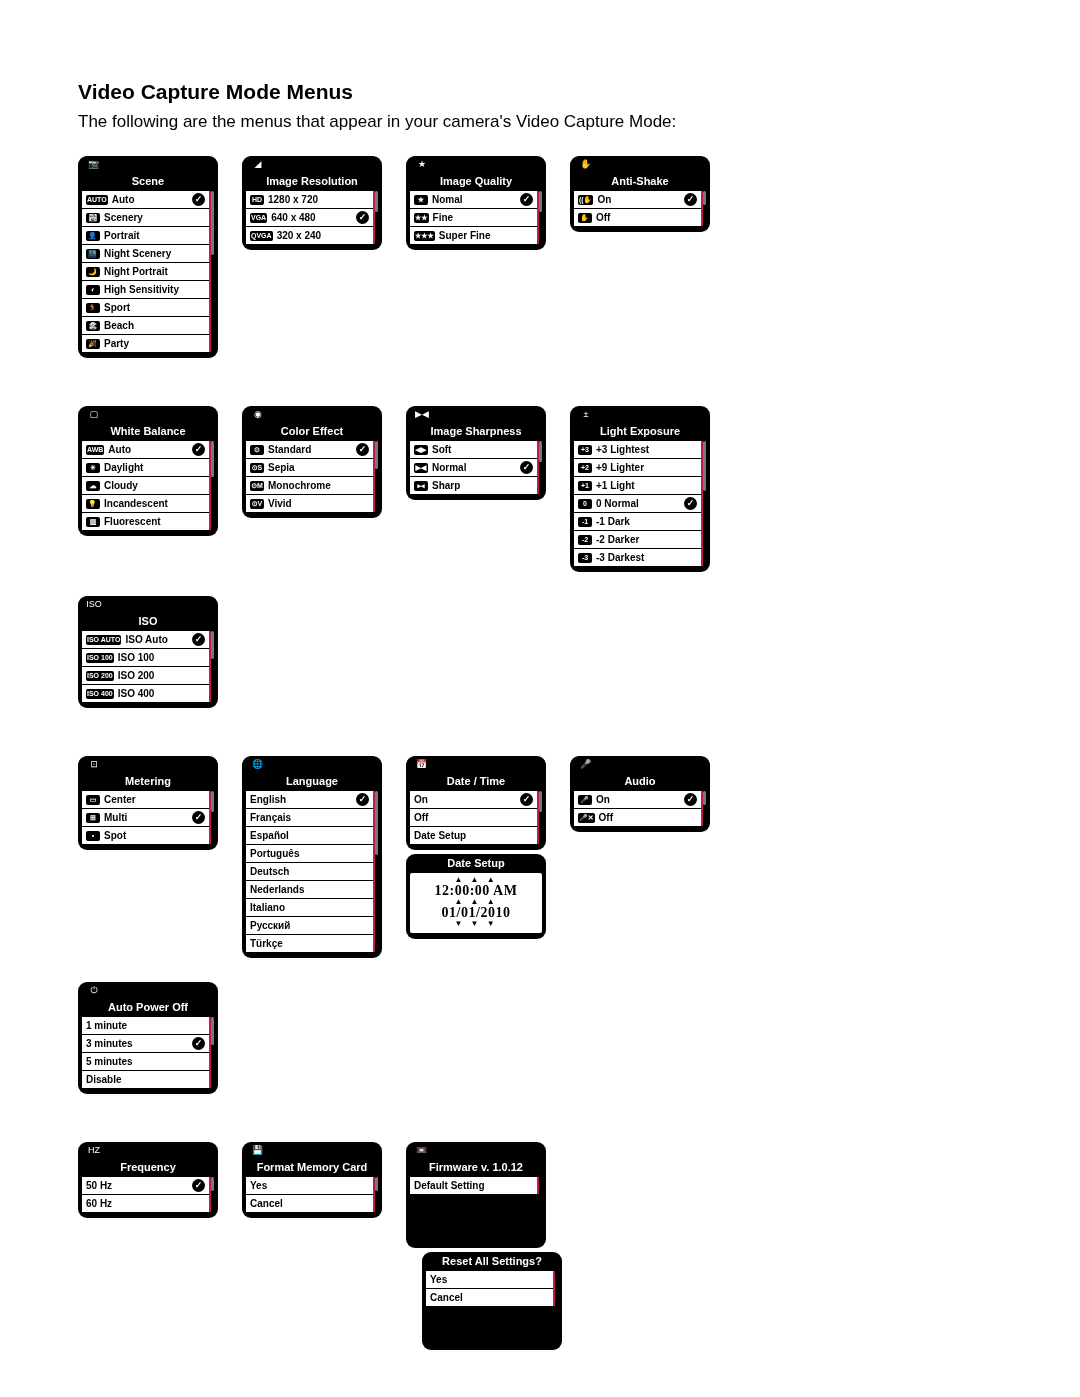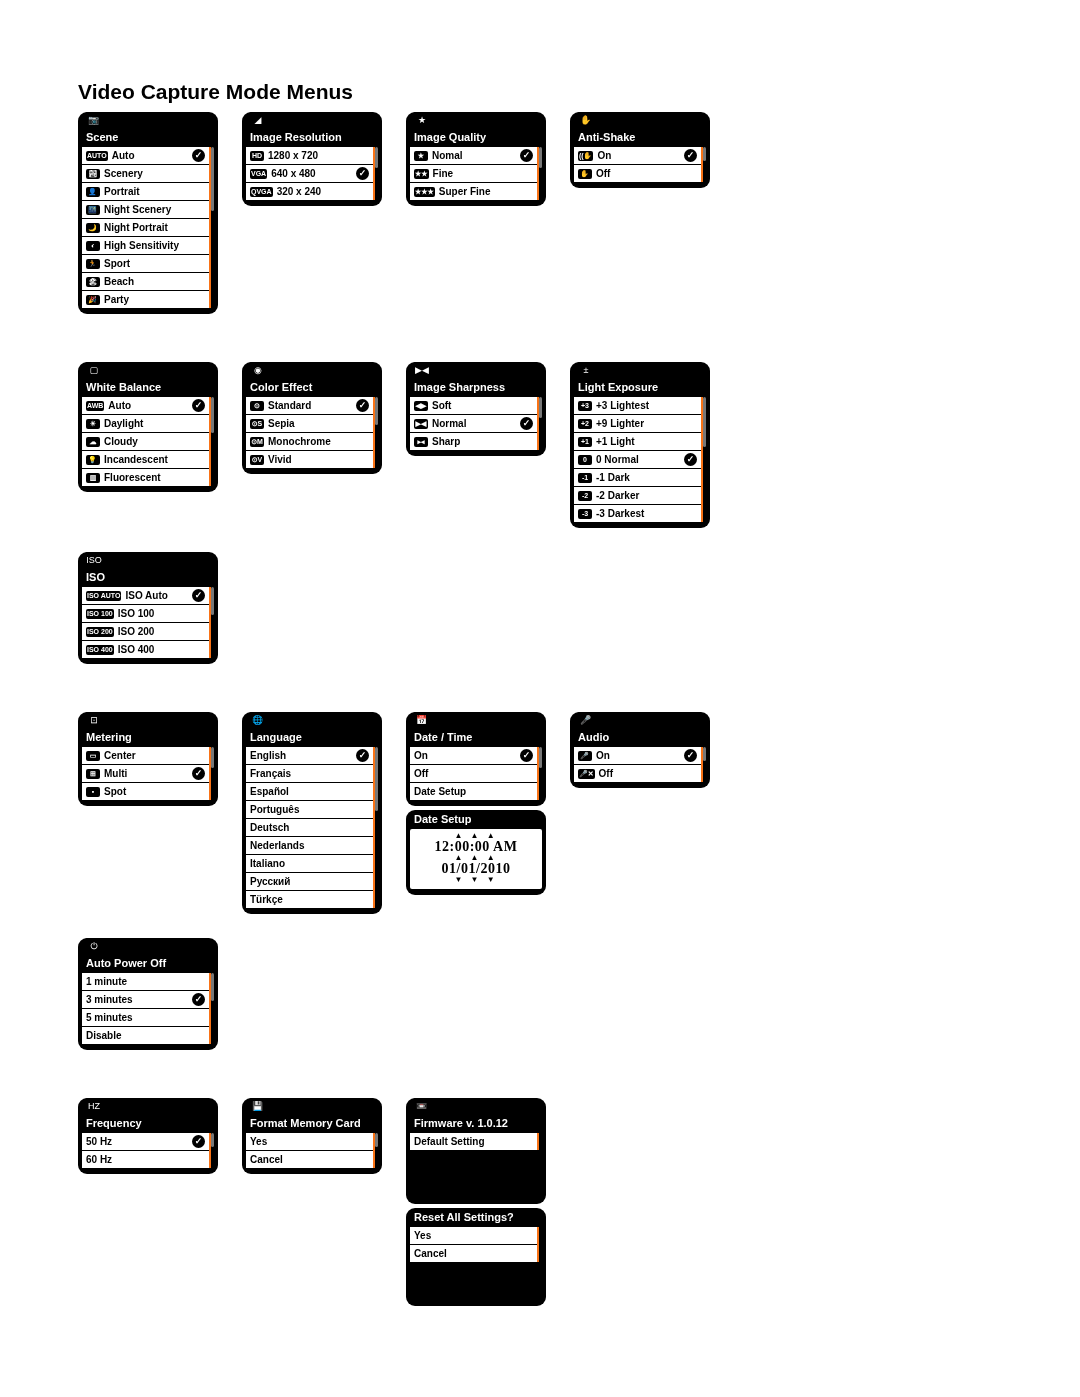--- a/index.html
+++ b/index.html
@@ -49,27 +49,28 @@
     display: flex;
     align-items: center;
     justify-content: center;
     font-size: 9px;
     color: #fff;
   }
   .menu .title {
     font-weight: bold;
     padding: 3px 8px 4px 8px;
     font-size: 11px;
+    text-align: center;
   }
   .menu .items {
     margin: 0 4px 0 4px;
     position: relative;
   }
   .menu .items-inner {
-    background: #f97316;
+    background: #be185d;
     border-right: 3px solid #000; 
     padding-right: 2px;
   }
   .menu .item {
     background: #fff;
     color: #000;
     border-bottom: 1px solid #000;
     padding: 2px 4px 2px 4px;
     font-size: 10px;
     font-weight: bold;
@@ -173,20 +174,21 @@
     width: 100%;
     height: 0;
   }
 </style>
 </head>
 <body>
 
 <div class="page">
 
   <h1>Video Capture Mode Menus</h1>
+  <p class="intro">The following are the menus that appear in your camera's Video Capture Mode:</p>
 
   <div class="grid">
 
     <div class="menu">
       <div class="tab">📷</div>
       <div class="title">Scene</div>
       <div class="items">
           <div class="items-inner">
             <div class="item">
               <span class="icon icon-box">AUTO</span>
@@ -622,21 +624,21 @@
         <div class="title">Firmware v. 1.0.12</div>
         <div class="items">
             <div class="items-inner">
               <div class="item">
                 <span class="label">Default Setting</span>
               </div>
             </div>
           </div>
         <div class="extras" style="height:40px;"></div>
       </div>
-      <div class="menu" style="width:140px;">
+      <div class="menu" style="width:140px;margin-left:16px;">
         <div class="title">Reset All Settings?</div>
         <div class="items">
             <div class="items-inner">
               <div class="item">
                 <span class="label">Yes</span>
               </div>
               <div class="item">
                 <span class="label">Cancel</span>
               </div>
             </div>

